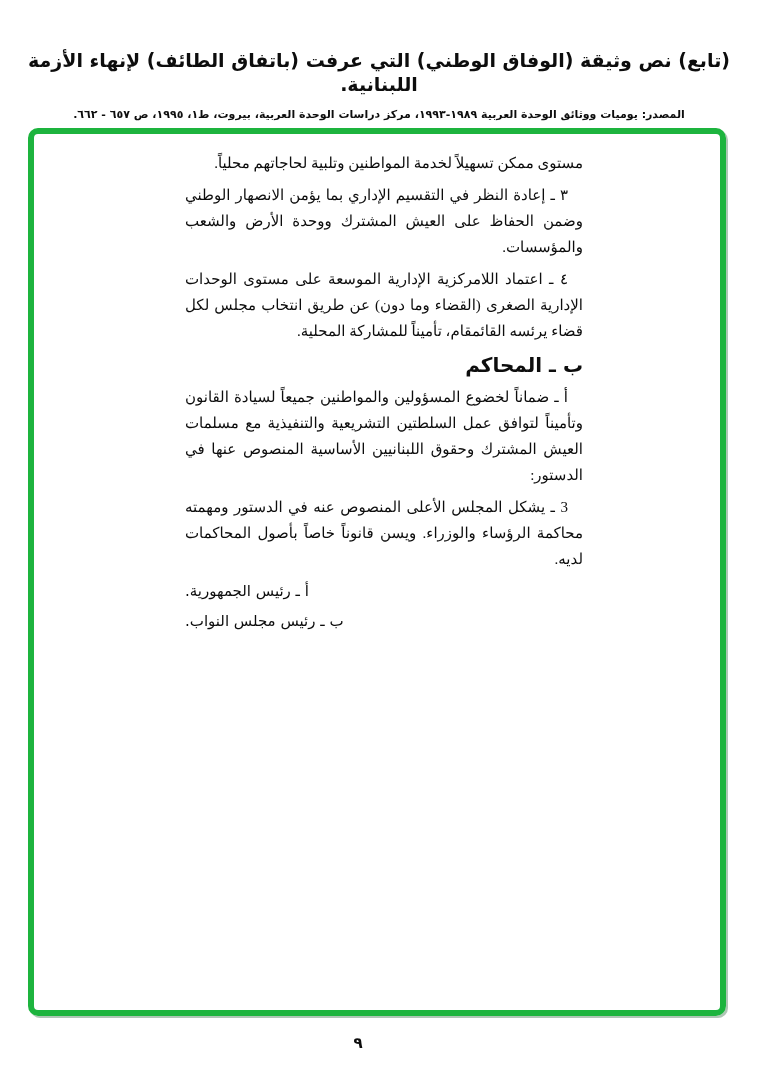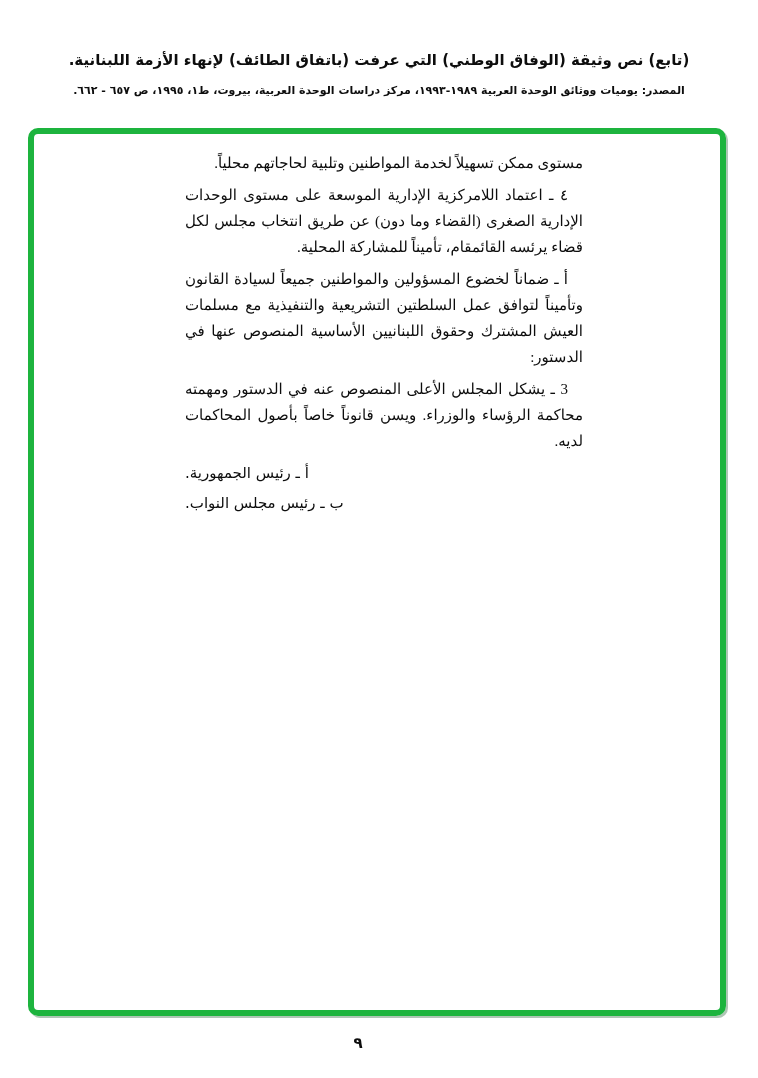--- a/index.html
+++ b/index.html
@@ -19,21 +19,21 @@
   
   .doc-header {
     position: absolute;
     top: 48px;
     left: 0;
     width: 758px;
     direction: rtl;
     text-align: center;
   }
   .doc-title {
-    font-size: 15px;
+    font-size: 19px;
     font-weight: bold;
     line-height: 24px;
     margin: 0 20px;
   }
   .doc-source {
     font-size: 11px;
     font-weight: bold;
     line-height: 18px;
     margin: 10px 16px 0 16px;
   }
@@ -102,20 +102,22 @@
 
 <div class="doc-header">
   <div class="doc-title">(تابع) نص وثيقة (الوفاق الوطني) التي عرفت (باتفاق الطائف) لإنهاء الأزمة اللبنانية.</div>
   <div class="doc-source">المصدر: يوميات ووثائق الوحدة العربية ١٩٨٩-١٩٩٣، مركز دراسات الوحدة العربية، بيروت، ط١، ١٩٩٥، ص ٦٥٧ - ٦٦٢.</div>
 </div>
 
 <div class="highlight-frame"></div>
 
 <div class="page-body">
   <p class="para-continuation">مستوى ممكن تسهيلاً لخدمة المواطنين وتلبية لحاجاتهم محلياً.</p>
+  <p class="para">٣ ـ إعادة النظر في التقسيم الإداري بما يؤمن الانصهار الوطني وضمن الحفاظ على العيش المشترك ووحدة الأرض والشعب والمؤسسات.</p>
   <p class="para">٤ ـ اعتماد اللامركزية الإدارية الموسعة على مستوى الوحدات الإدارية الصغرى (القضاء وما دون) عن طريق انتخاب مجلس لكل قضاء يرئسه القائمقام، تأميناً للمشاركة المحلية.</p>
+  <h2 class="section-heading">ب ـ المحاكم</h2>
   <p class="para">أ ـ ضماناً لخضوع المسؤولين والمواطنين جميعاً لسيادة القانون وتأميناً لتوافق عمل السلطتين التشريعية والتنفيذية مع مسلمات العيش المشترك وحقوق اللبنانيين الأساسية المنصوص عنها في الدستور:</p>
   <p class="para">3 ـ يشكل المجلس الأعلى المنصوص عنه في الدستور ومهمته محاكمة الرؤساء والوزراء. ويسن قانوناً خاصاً بأصول المحاكمات لديه.</p>
   <p class="subitem">أ ـ رئيس الجمهورية.</p>
   <p class="subitem">ب ـ رئيس مجلس النواب.</p>
 </div>
 
 <div class="page-number">٩</div>
 
 </body></html>

